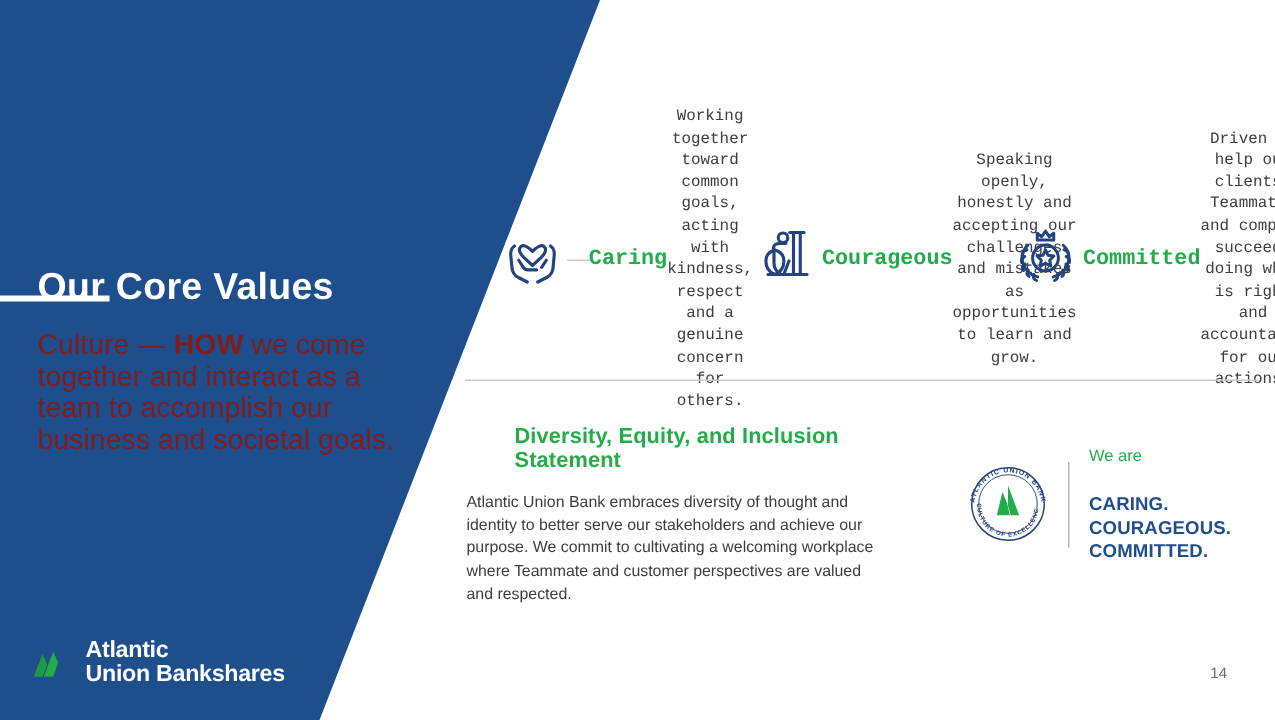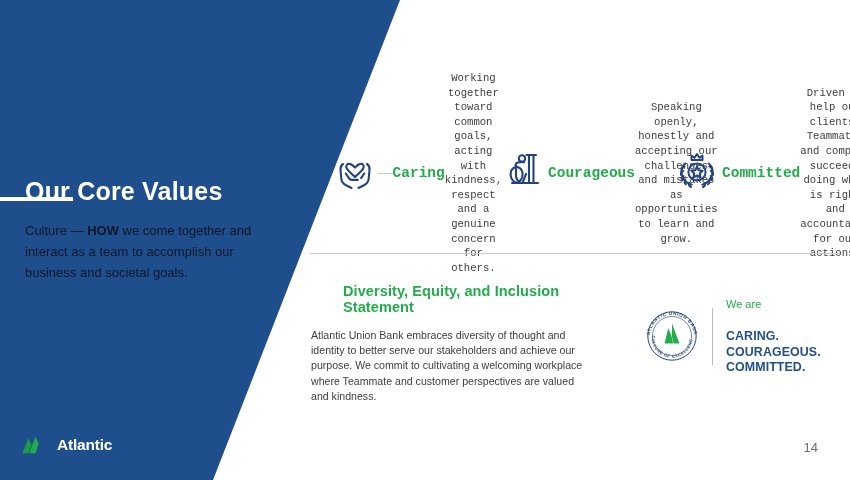--- a/index.html
+++ b/index.html
@@ -59,22 +59,22 @@
     top: 197px;
     width: 73px;
     height: 4px;
     background: #ffffff;
   }
   .subtitle {
     position: absolute;
     left: 0;
     top: 220px;
     width: 262px;
-    color: #0f172a;
-    font-size: 13px;
+    color: #7f1d1d;
+    font-size: 19px;
     line-height: 21px;
   }
   .subtitle b {
     font-weight: bold;
   }
 
   
   .footer-logo {
     position: absolute;
     left: 22px;
@@ -206,21 +206,21 @@
     line-height: 15.5px;
     letter-spacing: 0.1px;
   }
 
   
   .page-number {
     position: absolute;
     right: 32px;
     bottom: 25px;
     color: #6b6b6b;
-    font-size: 13px;
+    font-size: 10px;
     z-index: 3;
     text-align: right;
   }
 </style>
 </head>
 <body>
 
 <div class="slide">
 
   <div class="navy-panel"></div>
@@ -231,20 +231,21 @@
     <div class="subtitle"><span>Culture — </span><b>HOW</b><span> we come together and interact as a team to accomplish our business and societal goals.</span></div>
   </div>
 
   <div class="footer-logo">
     <svg class="footer-logo-mark" viewBox="0 0 34 34">
       <polygon points="9,28 17,7 21,16 17,28" fill="#22AC4A"></polygon>
       <polygon points="0.5,28 8,9 12,18 8,28" fill="#1F9B45"></polygon>
     </svg>
     <div class="footer-logo-text">
       <div>Atlantic</div>
+      <div>Union Bankshares</div>
     </div>
   </div>
 
   <div class="values-row">
 
     <div class="value-col">
       <div class="value-icon">
         <svg width="46" height="44" viewBox="0 0 46 44">
           <g fill="none" stroke="#23437E" stroke-width="2.1" stroke-linecap="round" stroke-linejoin="round">
             <path d="M23 18.5 C19.6 15.2 16.6 13.6 15 15.6 C13.3 17.6 14.9 20.3 17.2 22.6 L23 28 L28.8 22.6 C31.1 20.3 32.7 17.6 31 15.6 C29.4 13.6 26.4 15.2 23 18.5 Z"></path>
@@ -307,21 +308,21 @@
       <div class="value-heading">Committed</div>
       <div class="value-desc">Driven to help our clients, Teammates and company succeed, doing what is right and accountable for our actions.</div>
     </div>
 
   </div>
 
   <div class="section-divider"></div>
 
   <div class="dei-block">
     <div class="dei-heading">Diversity, Equity, and Inclusion Statement</div>
-    <div class="dei-body">Atlantic Union Bank embraces diversity of thought and identity to better serve our stakeholders and achieve our purpose. We commit to cultivating a welcoming workplace where Teammate and customer perspectives are valued and kindness.</div>
+    <div class="dei-body">Atlantic Union Bank embraces diversity of thought and identity to better serve our stakeholders and achieve our purpose. We commit to cultivating a welcoming workplace where Teammate and customer perspectives are valued and respected.</div>
   </div>
 
   <div class="seal-area">
     <svg class="seal" viewBox="0 0 100 100">
       <defs>
         <path id="arcTop" d="M 14 52 A 36 36 0 0 1 86 52"></path>
         <path id="arcBottom" d="M 17 52 A 33 33 0 0 0 83 52"></path>
       </defs>
       <circle cx="50" cy="50" r="39" fill="none" stroke="#23437E" stroke-width="1.6"></circle>
       <circle cx="50" cy="50" r="31.5" fill="none" stroke="#23437E" stroke-width="1"></circle>

